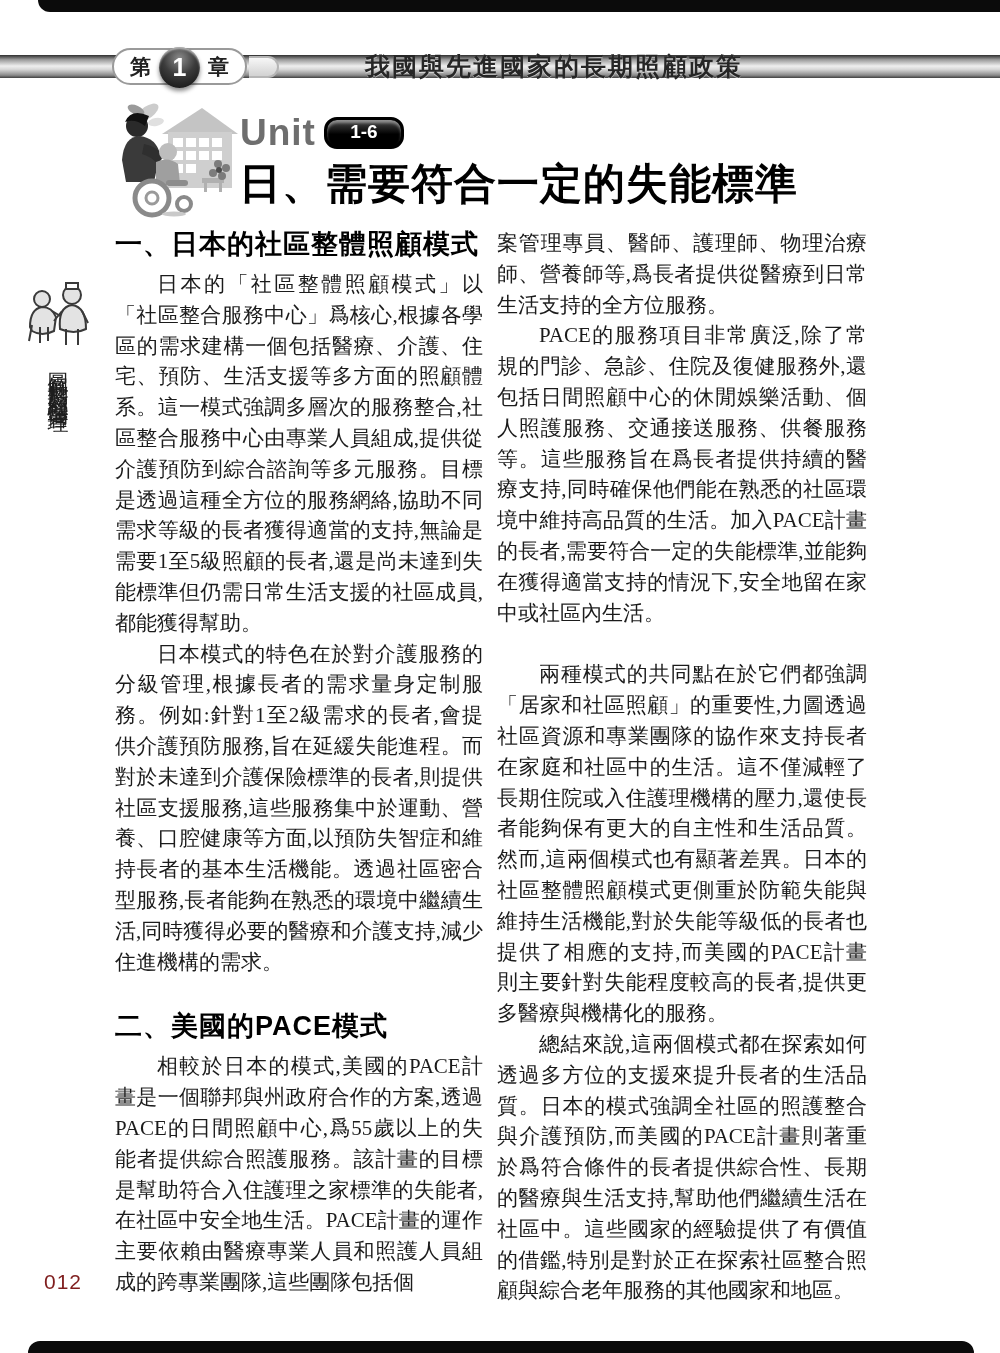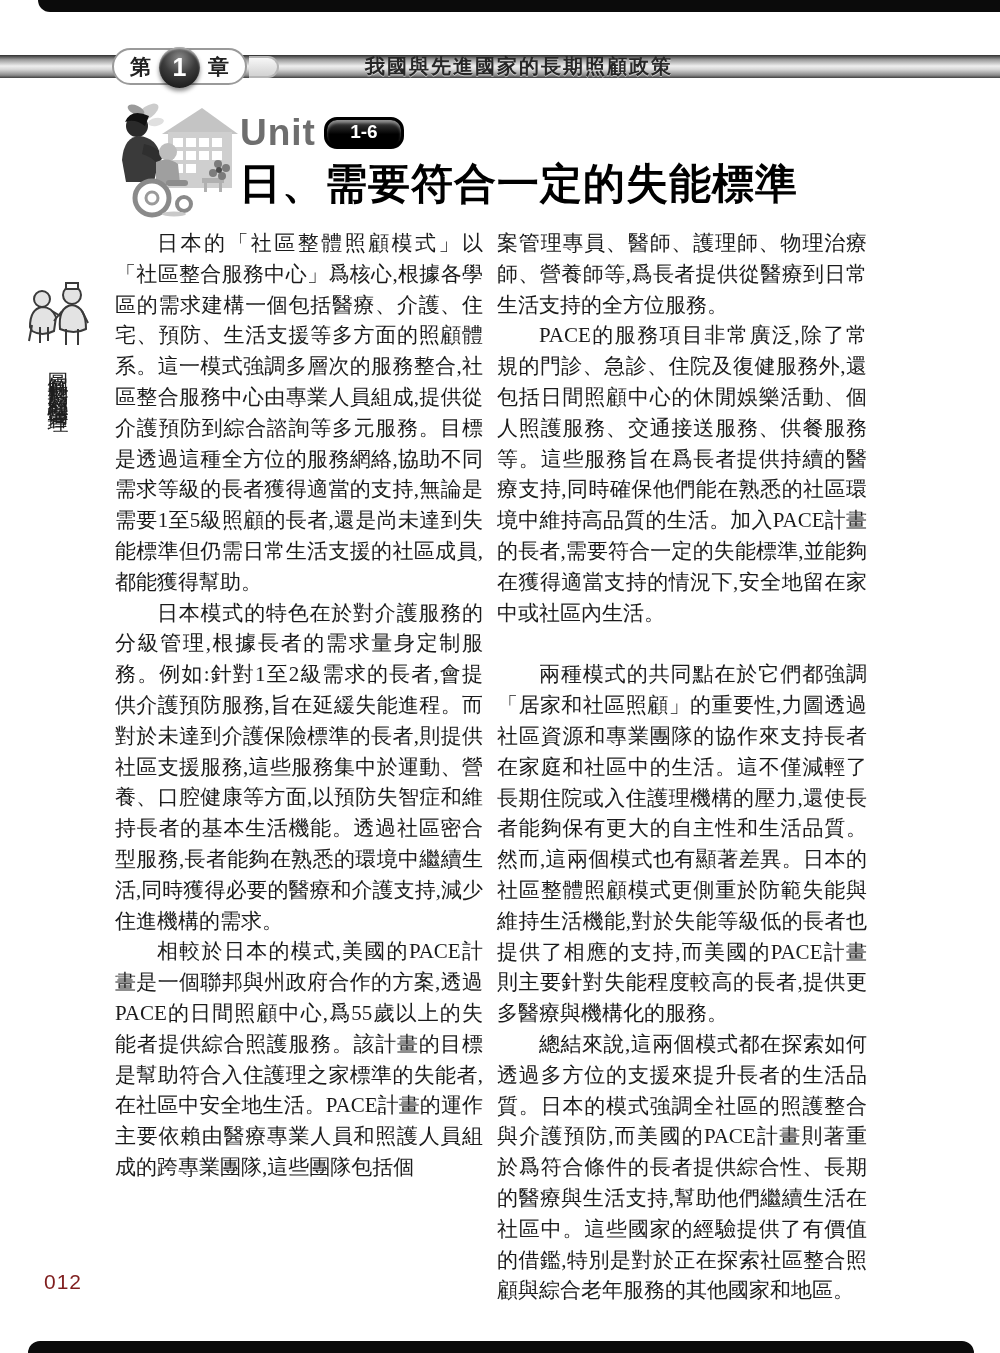--- a/index.html
+++ b/index.html
@@ -42,21 +42,21 @@
     position:relative; top:1px;
   }
   .capsule-tail {
     position:absolute; right:-34px; top:6px; width:30px; height:22px;
     border-radius:0 14px 14px 0; border:2px solid #b5b5b5; border-left:none;
     background:linear-gradient(180deg,#f7f7f7,#d2d2d2);
   }
   .chapter-title {
     position:absolute; left:365px; top:-3px; height:28px; line-height:28px;
     font-family:"Liberation Sans","DejaVu Sans",sans-serif;
-    font-weight:bold; font-size:20px; color:#262626; letter-spacing:2px;
+    font-weight:bold; font-size:25px; color:#262626; letter-spacing:2px;
     text-shadow:0 1px 0 rgba(255,255,255,.55);
   }
 
   
   .illustration { position:absolute; left:110px; top:100px; }
   .unit-line {
     position:absolute; left:240px; top:112px; display:flex; align-items:center; gap:8px;
     font-family:"Liberation Sans","DejaVu Sans",sans-serif;
   }
   .unit-word { font-size:37px; font-weight:bold; color:#6e6e6e; letter-spacing:1px; }
@@ -192,22 +192,24 @@
       <circle cx="48" cy="14" r="9"></circle>
       <rect x="42" y="2" width="12" height="6" fill="#fff"></rect>
       <path d="M36,48 q-2,-22 12,-24 q14,2 14,24 q-12,6 -26,0 z"></path>
       <path d="M38,30 l-8,10 M58,30 l6,12" fill="none"></path>
       <path d="M42,48 l0,16 M54,48 l0,16"></path>
     </g>
   </svg>
   <div class="vertical-title">圖解長期照顧經營與管理</div>
 
   <div class="col col-left">
+    <h2>一、日本的社區整體照顧模式</h2>
     <p>日本的「社區整體照顧模式」以「社區整合服務中心」爲核心,根據各學區的需求建構一個包括醫療、介護、住宅、預防、生活支援等多方面的照顧體系。這一模式強調多層次的服務整合,社區整合服務中心由專業人員組成,提供從介護預防到綜合諮詢等多元服務。目標是透過這種全方位的服務網絡,協助不同需求等級的長者獲得適當的支持,無論是需要1至5級照顧的長者,還是尚未達到失能標準但仍需日常生活支援的社區成員,都能獲得幫助。</p>
     <p>日本模式的特色在於對介護服務的分級管理,根據長者的需求量身定制服務。例如:針對1至2級需求的長者,會提供介護預防服務,旨在延緩失能進程。而對於未達到介護保險標準的長者,則提供社區支援服務,這些服務集中於運動、營養、口腔健康等方面,以預防失智症和維持長者的基本生活機能。透過社區密合型服務,長者能夠在熟悉的環境中繼續生活,同時獲得必要的醫療和介護支持,減少住進機構的需求。</p>
+    <h2 class="second">二、美國的PACE模式</h2>
     <p>相較於日本的模式,美國的PACE計畫是一個聯邦與州政府合作的方案,透過PACE的日間照顧中心,爲55歲以上的失能者提供綜合照護服務。該計畫的目標是幫助符合入住護理之家標準的失能者,在社區中安全地生活。PACE計畫的運作主要依賴由醫療專業人員和照護人員組成的跨專業團隊,這些團隊包括個</p>
   </div>
 
   <div class="col col-right">
     <p class="no-indent">案管理專員、醫師、護理師、物理治療師、營養師等,爲長者提供從醫療到日常生活支持的全方位服務。</p>
     <p>PACE的服務項目非常廣泛,除了常規的門診、急診、住院及復健服務外,還包括日間照顧中心的休閒娛樂活動、個人照護服務、交通接送服務、供餐服務等。這些服務旨在爲長者提供持續的醫療支持,同時確保他們能在熟悉的社區環境中維持高品質的生活。加入PACE計畫的長者,需要符合一定的失能標準,並能夠在獲得適當支持的情況下,安全地留在家中或社區內生活。</p>
     <p class="gap-before">兩種模式的共同點在於它們都強調「居家和社區照顧」的重要性,力圖透過社區資源和專業團隊的協作來支持長者在家庭和社區中的生活。這不僅減輕了長期住院或入住護理機構的壓力,還使長者能夠保有更大的自主性和生活品質。然而,這兩個模式也有顯著差異。日本的社區整體照顧模式更側重於防範失能與維持生活機能,對於失能等級低的長者也提供了相應的支持,而美國的PACE計畫則主要針對失能程度較高的長者,提供更多醫療與機構化的服務。</p>
     <p>總結來說,這兩個模式都在探索如何透過多方位的支援來提升長者的生活品質。日本的模式強調全社區的照護整合與介護預防,而美國的PACE計畫則著重於爲符合條件的長者提供綜合性、長期的醫療與生活支持,幫助他們繼續生活在社區中。這些國家的經驗提供了有價值的借鑑,特別是對於正在探索社區整合照顧與綜合老年服務的其他國家和地區。</p>
   </div>
 

